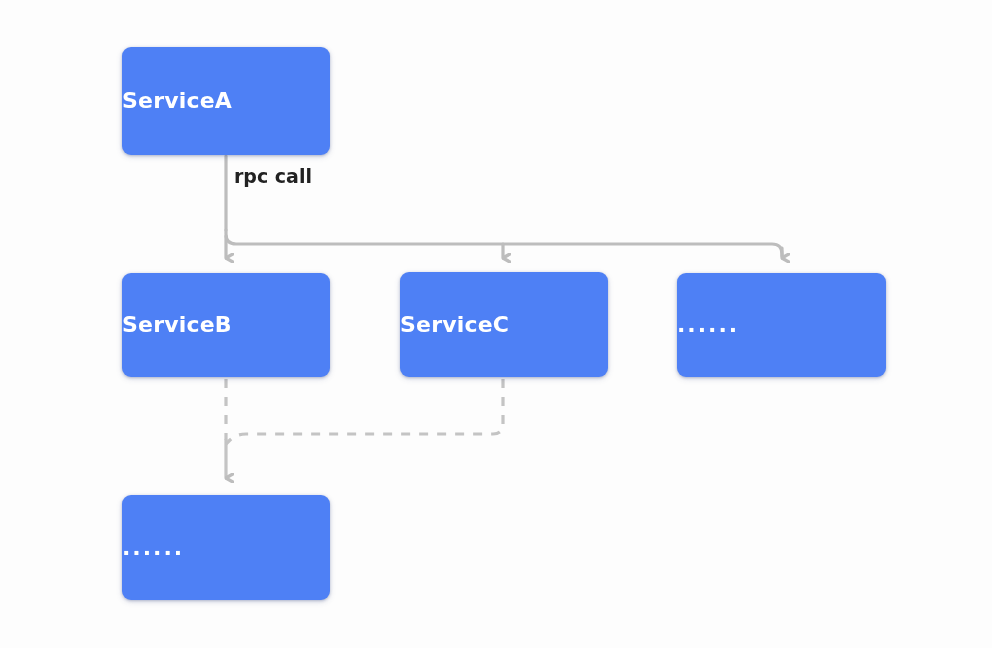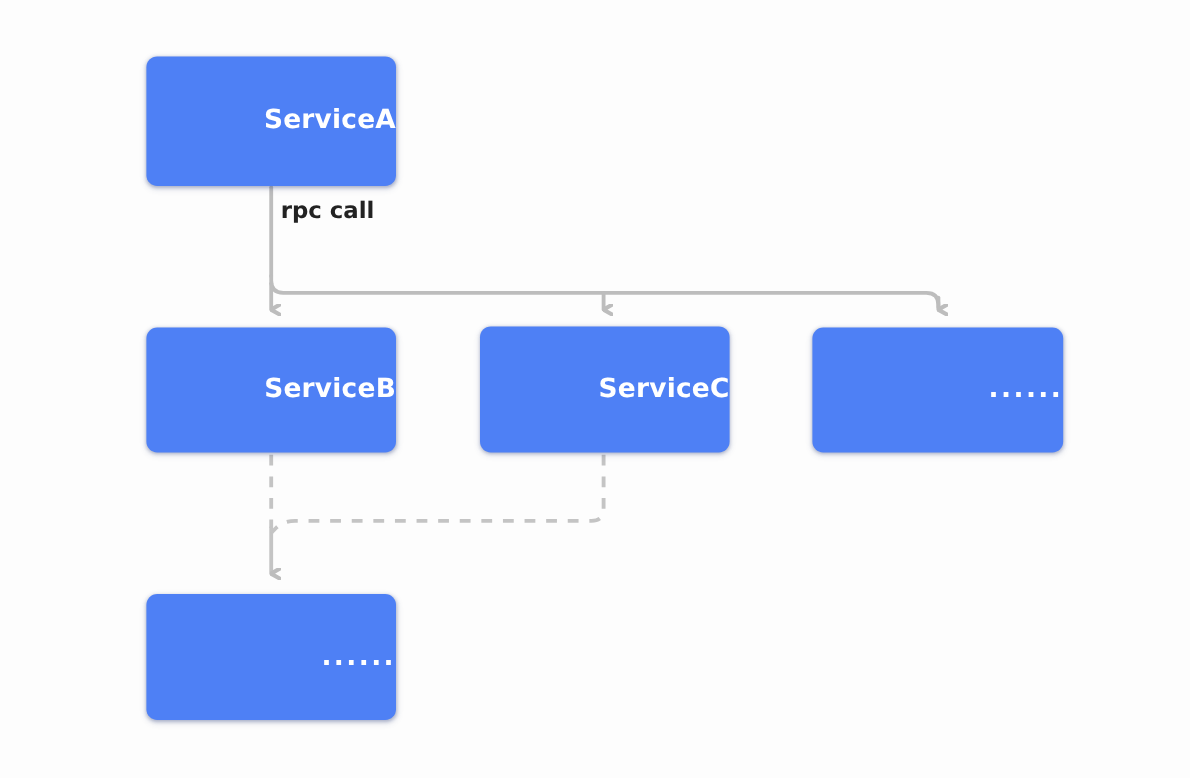--- a/index.html
+++ b/index.html
@@ -21,24 +21,23 @@
     top: 0;
     width: 992px;
     height: 648px;
   }
   .node {
     position: absolute;
     box-sizing: border-box;
     border-radius: 9px;
     display: flex;
     align-items: center;
-    justify-content: flex-end;
+    justify-content: flex-start;
     box-shadow: 0 1px 3px rgba(40,60,120,0.30), 0 2px 6px rgba(40,60,120,0.14);
     z-index: 2;
-    padding-left: 12px;
   }
   .node-label {
     color: #ffffff;
     font-size: 22px;
     font-weight: bold;
     letter-spacing: 0.2px;
     line-height: 1;
     user-select: none;
   }
   .node-label.dots {

